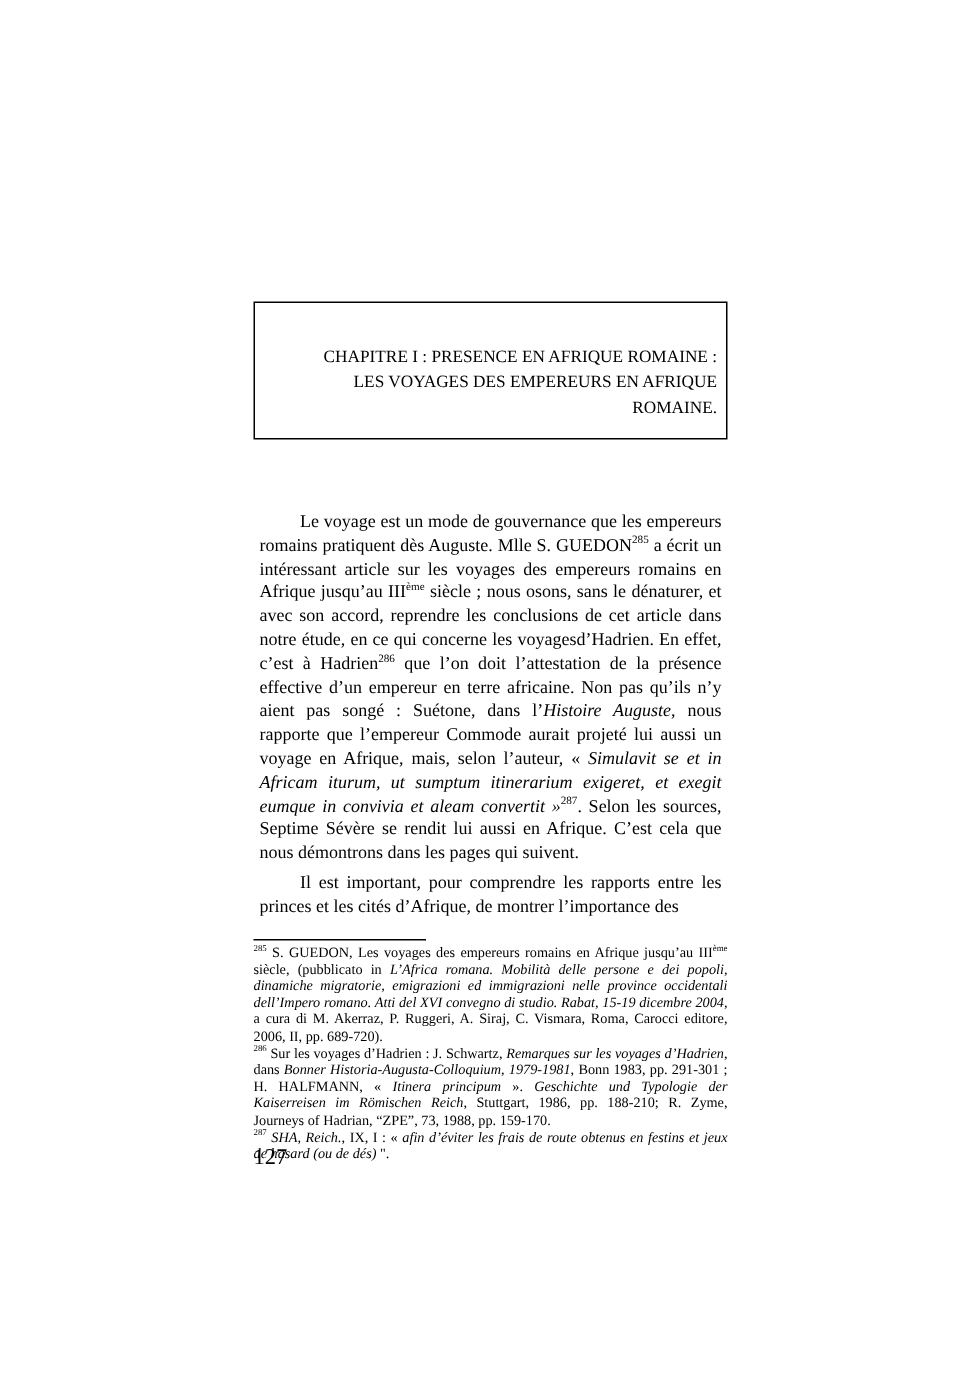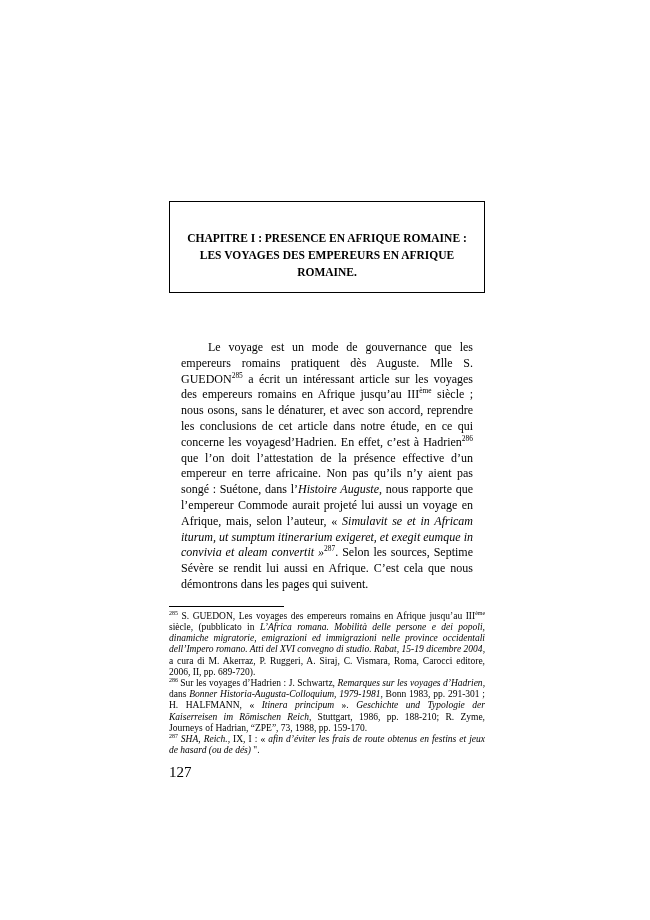--- a/index.html
+++ b/index.html
@@ -13,35 +13,35 @@
     overflow: hidden;
   }
   .column {
     position: absolute;
     left: 169px;
     top: 201px;
     width: 316px;
   }
   .title-box {
     border: 1px solid #000000;
-    text-align: center;
-    font-weight: bold;
+    text-align: right;
+    font-weight: normal;
     font-size: 11.5px;
     line-height: 17px;
     padding: 11px 6px;
     white-space: pre-line;
   }
   .body-text {
     margin-top: 47px;
     font-size: 12px;
     line-height: 15.8px;
     text-align: justify;
   }
   .body-text p {
-    margin: 12px;
+    margin: 4px;
     text-indent: 27px;
   }
   sup {
     font-size: 0.62em;
     vertical-align: super;
     line-height: 0;
   }
   .fn-sep {
     border-top: 1px solid #000000;
     width: 115px;
@@ -72,20 +72,21 @@
 
 <div class="page">
   <div class="column">
     <div class="title-box">
       <span>CHAPITRE  I : PRESENCE EN AFRIQUE ROMAINE :
 LES VOYAGES DES EMPEREURS EN AFRIQUE
 ROMAINE.</span>
     </div>
     <div class="body-text">
         <p><span>Le voyage est un mode de gouvernance que les empereurs romains pratiquent dès Auguste. Mlle S. GUEDON</span><sup>285</sup><span> a écrit un intéressant article sur les voyages des empereurs romains en Afrique jusqu’au III</span><sup>ème</sup><span> siècle ; nous osons, sans le dénaturer, et avec son accord, reprendre les conclusions de cet article dans notre étude, en ce qui concerne les voyagesd’Hadrien. En effet, c’est à Hadrien</span><sup>286</sup><span> que l’on doit l’attestation de la présence effective d’un empereur en terre africaine. Non pas qu’ils n’y aient pas songé :  Suétone, dans l’</span><i>Histoire Auguste</i><span>,  nous rapporte que l’empereur Commode aurait projeté lui aussi un voyage en Afrique, mais, selon l’auteur, « </span><i>Simulavit se et in Africam iturum, ut sumptum itinerarium exigeret, et exegit eumque in convivia et aleam convertit »</i><sup>287</sup><span>. Selon les sources, Septime Sévère se rendit lui aussi en Afrique. C’est cela que nous démontrons dans les pages qui suivent.</span></p>
+        <p><span>Il est important, pour comprendre les rapports entre les princes et les cités d’Afrique, de montrer l’importance des</span></p>
       </div>
     <div class="fn-sep"></div>
     <div class="footnotes">
         <p><sup>285</sup><span> S. GUEDON, Les voyages des empereurs romains en Afrique jusqu’au III</span><sup>ème</sup><span> siècle, (pubblicato in </span><i>L’Africa romana. Mobilità delle persone e dei popoli, dinamiche migratorie, emigrazioni ed immigrazioni nelle province occidentali dell’Impero romano. Atti del XVI convegno di studio. Rabat, 15-19 dicembre 2004</i><span>, a cura di M. Akerraz, P. Ruggeri, A. Siraj, C. Vismara, Roma, Carocci editore, 2006, II, pp. 689-720).</span></p>
         <p><sup>286</sup><span> Sur les voyages d’Hadrien :  J. Schwartz, </span><i>Remarques sur les voyages d’Hadrien</i><span>,  dans </span><i>Bonner Historia-Augusta-Colloquium, 1979-1981</i><span>, Bonn 1983, pp. 291-301 ; H. HALFMANN, « </span><i>Itinera principum</i><span> ». </span><i>Geschichte und Typologie der Kaiserreisen im Römischen Reich</i><span>, Stuttgart, 1986, pp. 188-210; R. Zyme, Journeys of Hadrian, “ZPE”, 73, 1988, pp. 159-170.</span></p>
         <p><sup>287</sup><span> </span><i>SHA, Reich.</i><span>, IX, I : « </span><i>afin d’éviter les frais de route obtenus en festins et jeux de hasard (ou de dés) </i><span>".</span></p>
       </div>
   </div>
   <div class="page-number">127</div>
 </div>

